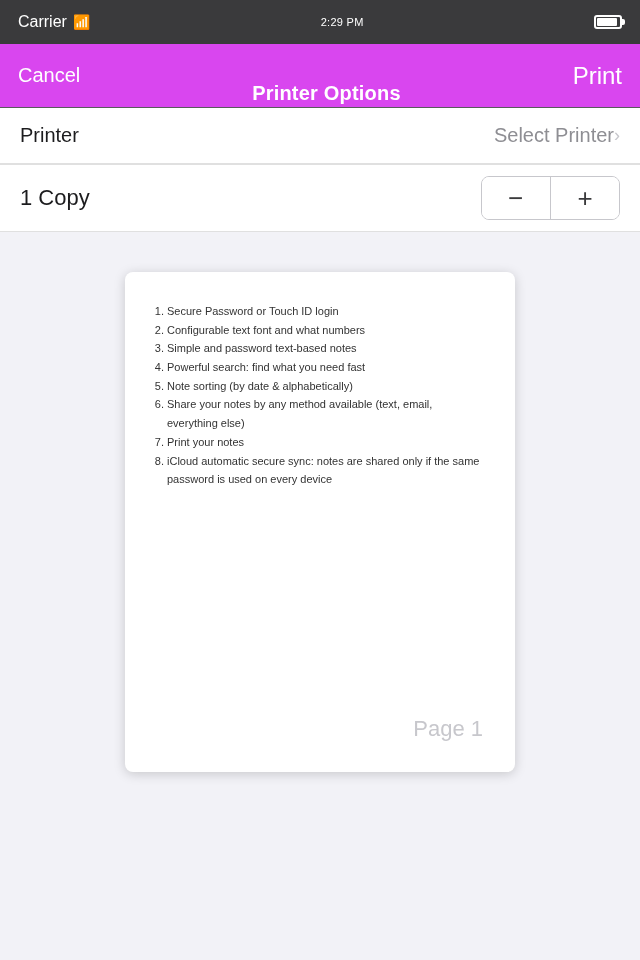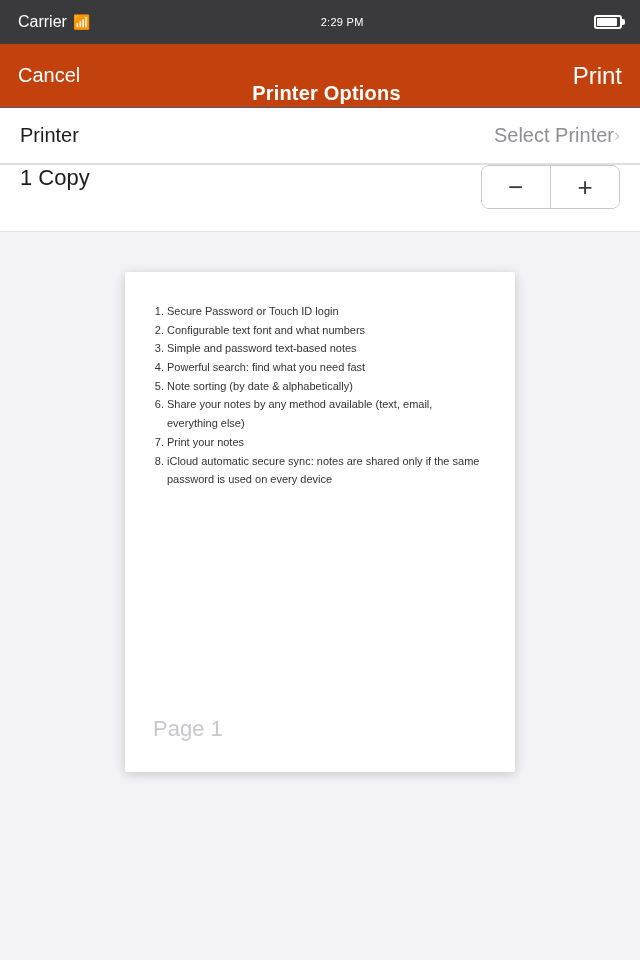--- a/index.html
+++ b/index.html
@@ -70,21 +70,21 @@
     }
     .wifi-icon {
       display: inline-block;
       font-size: 14px;
     }
 
     
     .nav-bar {
       width: 100%;
       height: 64px;
-      background: #c2410c;
+      background: #d946ef;
       display: flex;
       align-items: center;
       justify-content: space-between;
       padding: 0 18px;
       border-bottom: 1px solid #5a5a5c;
     }
     .nav-cancel {
       color: white;
       font-size: 20px;
       font-weight: 400;
@@ -144,20 +144,21 @@
       font-size: 18px;
       font-weight: 300;
     }
 
     
     .copy-row {
       width: 100%;
       height: 68px;
       background: white;
       display: flex;
+      align-items: center;
       justify-content: space-between;
       padding: 0 20px;
       border-top: 1px solid #e0e0e0;
       border-bottom: 1px solid #e0e0e0;
     }
     .copy-label {
       font-size: 22px;
       font-weight: 400;
       color: #1c1c1e;
     }
@@ -197,38 +198,38 @@
       align-items: center;
       background: #f2f2f7;
       min-height: 650px;
     }
 
     
     .page-preview {
       width: 390px;
       background: white;
       box-shadow: 0 2px 12px rgba(0,0,0,0.18);
-      border-radius: 2px;
+      border-radius: 8px;
       min-height: 500px;
       display: flex;
       flex-direction: column;
       padding: 30px 32px 20px 28px;
     }
     .page-content {
       flex: 1;
     }
     .page-content ol {
       font-size: 11px;
       color: #333;
       line-height: 1.7;
       padding-left: 14px;
     }
     .page-label-container {
       display: flex;
-      justify-content: flex-start;
+      justify-content: flex-end;
       align-items: center;
       padding-top: 40px;
       padding-bottom: 10px;
     }
     .page-label {
       font-size: 22px;
       color: #c7c7cc;
       font-weight: 400;
     }
   </style>

